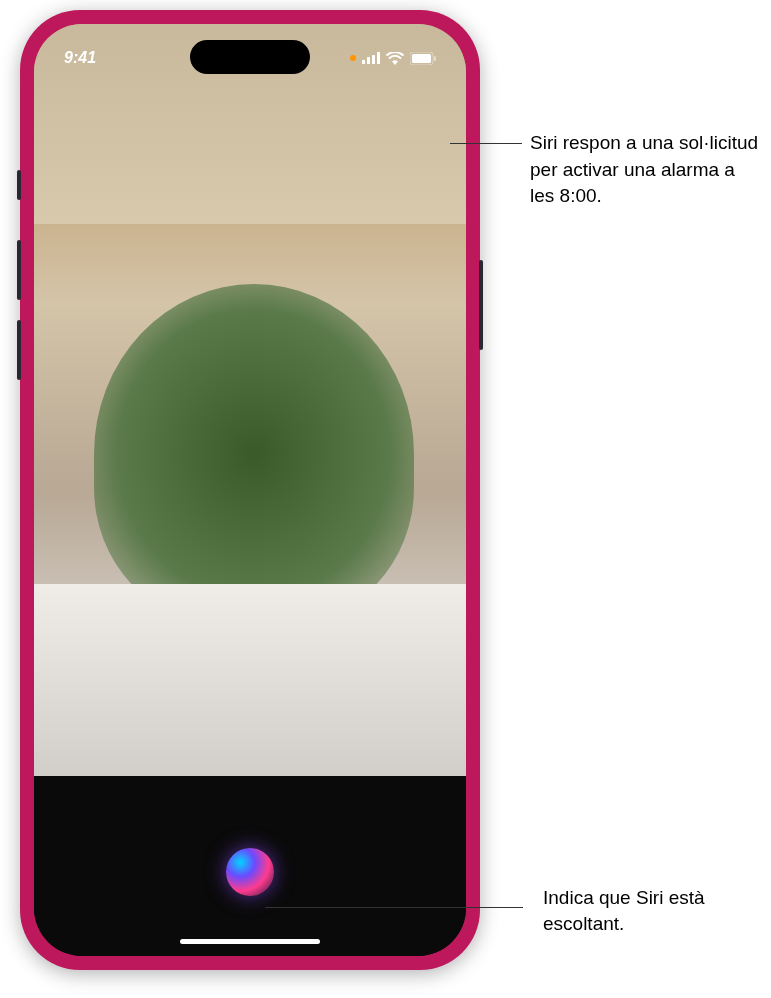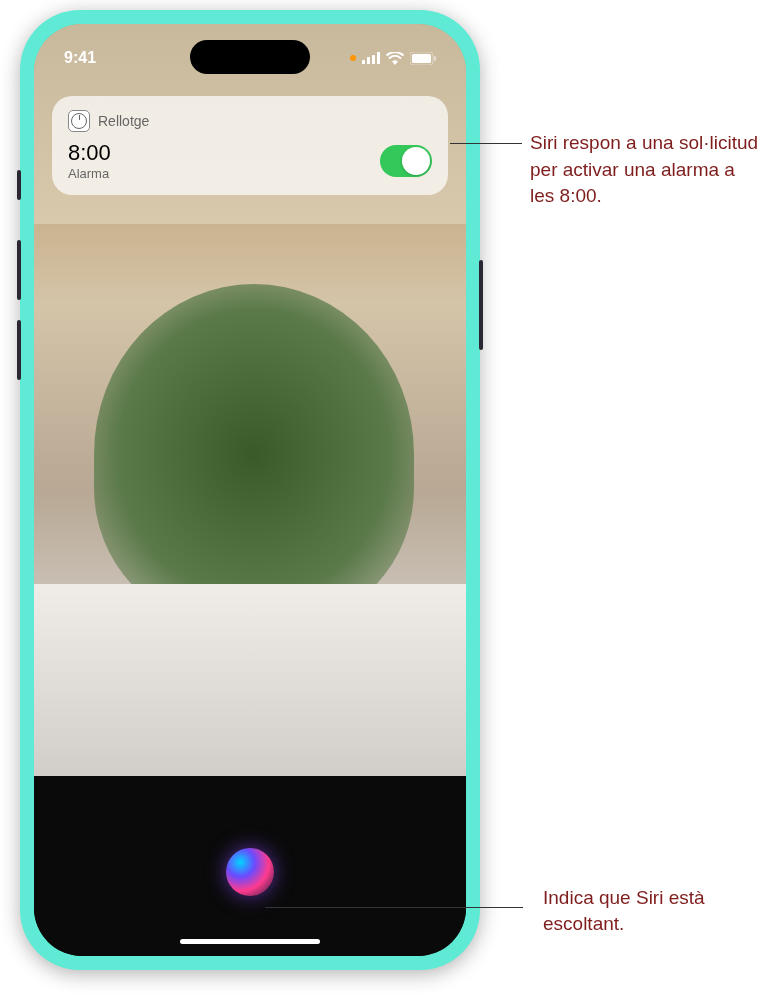--- a/index.html
+++ b/index.html
@@ -15,24 +15,25 @@
       height: 998px;
       position: relative;
     }
     
     .phone-frame {
       position: absolute;
       left: 20px;
       top: 10px;
       width: 460px;
       height: 960px;
-      background: #5eead4;
+      background: #be185d;
       border-radius: 60px;
       padding: 14px;
       box-shadow: 0 4px 20px rgba(0,0,0,0.3);
+      font-style: italic;
     }
     
     .phone-side-button {
       position: absolute;
       background: #2a2632;
       border-radius: 2px;
     }
     
     .side-left-1 { left: -3px; top: 160px; width: 4px; height: 30px; }
     .side-left-2 { left: -3px; top: 230px; width: 4px; height: 60px; }
@@ -277,21 +278,21 @@
       width: 140px;
       height: 5px;
       background: #fff;
       border-radius: 3px;
       z-index: 50;
     }
     
     .callout {
       position: absolute;
       font-size: 19px;
-      color: #7f1d1d;
+      color: #000000;
       line-height: 1.4;
     }
     
     .callout-line {
       position: absolute;
       height: 1px;
       background: #333;
     }
     
     .callout-1 {
@@ -361,33 +362,20 @@
         <span class="battery-icon">
           <svg width="26" height="13" viewBox="0 0 26 13">
             <rect x="0" y="0" width="23" height="13" rx="3" fill="none" stroke="#fff" stroke-width="1" opacity="0.4"></rect>
             <rect x="2" y="2" width="19" height="9" rx="1.5" fill="#fff"></rect>
             <rect x="24" y="4" width="2" height="5" rx="1" fill="#fff" opacity="0.5"></rect>
           </svg>
         </span>
       </div>
     </div>
 
-    <div class="siri-notification">
-      <div class="notification-header">
-        <div class="clock-icon"></div>
-        <span class="notification-app-name">Rellotge</span>
-      </div>
-      <div class="notification-body">
-        <div class="notification-content">
-          <span class="notification-time">8:00</span>
-          <span class="notification-label">Alarma</span>
-        </div>
-        <div class="toggle"></div>
-      </div>
-    </div>
 
     <div class="siri-orb"></div>
 
     <div class="home-indicator"></div>
   </div>
 </div>
 
 <div class="callout-line callout-1-line"></div>
 <div class="callout callout-1">Siri respon a una sol·licitud per activar una alarma a les 8:00.</div>
 

